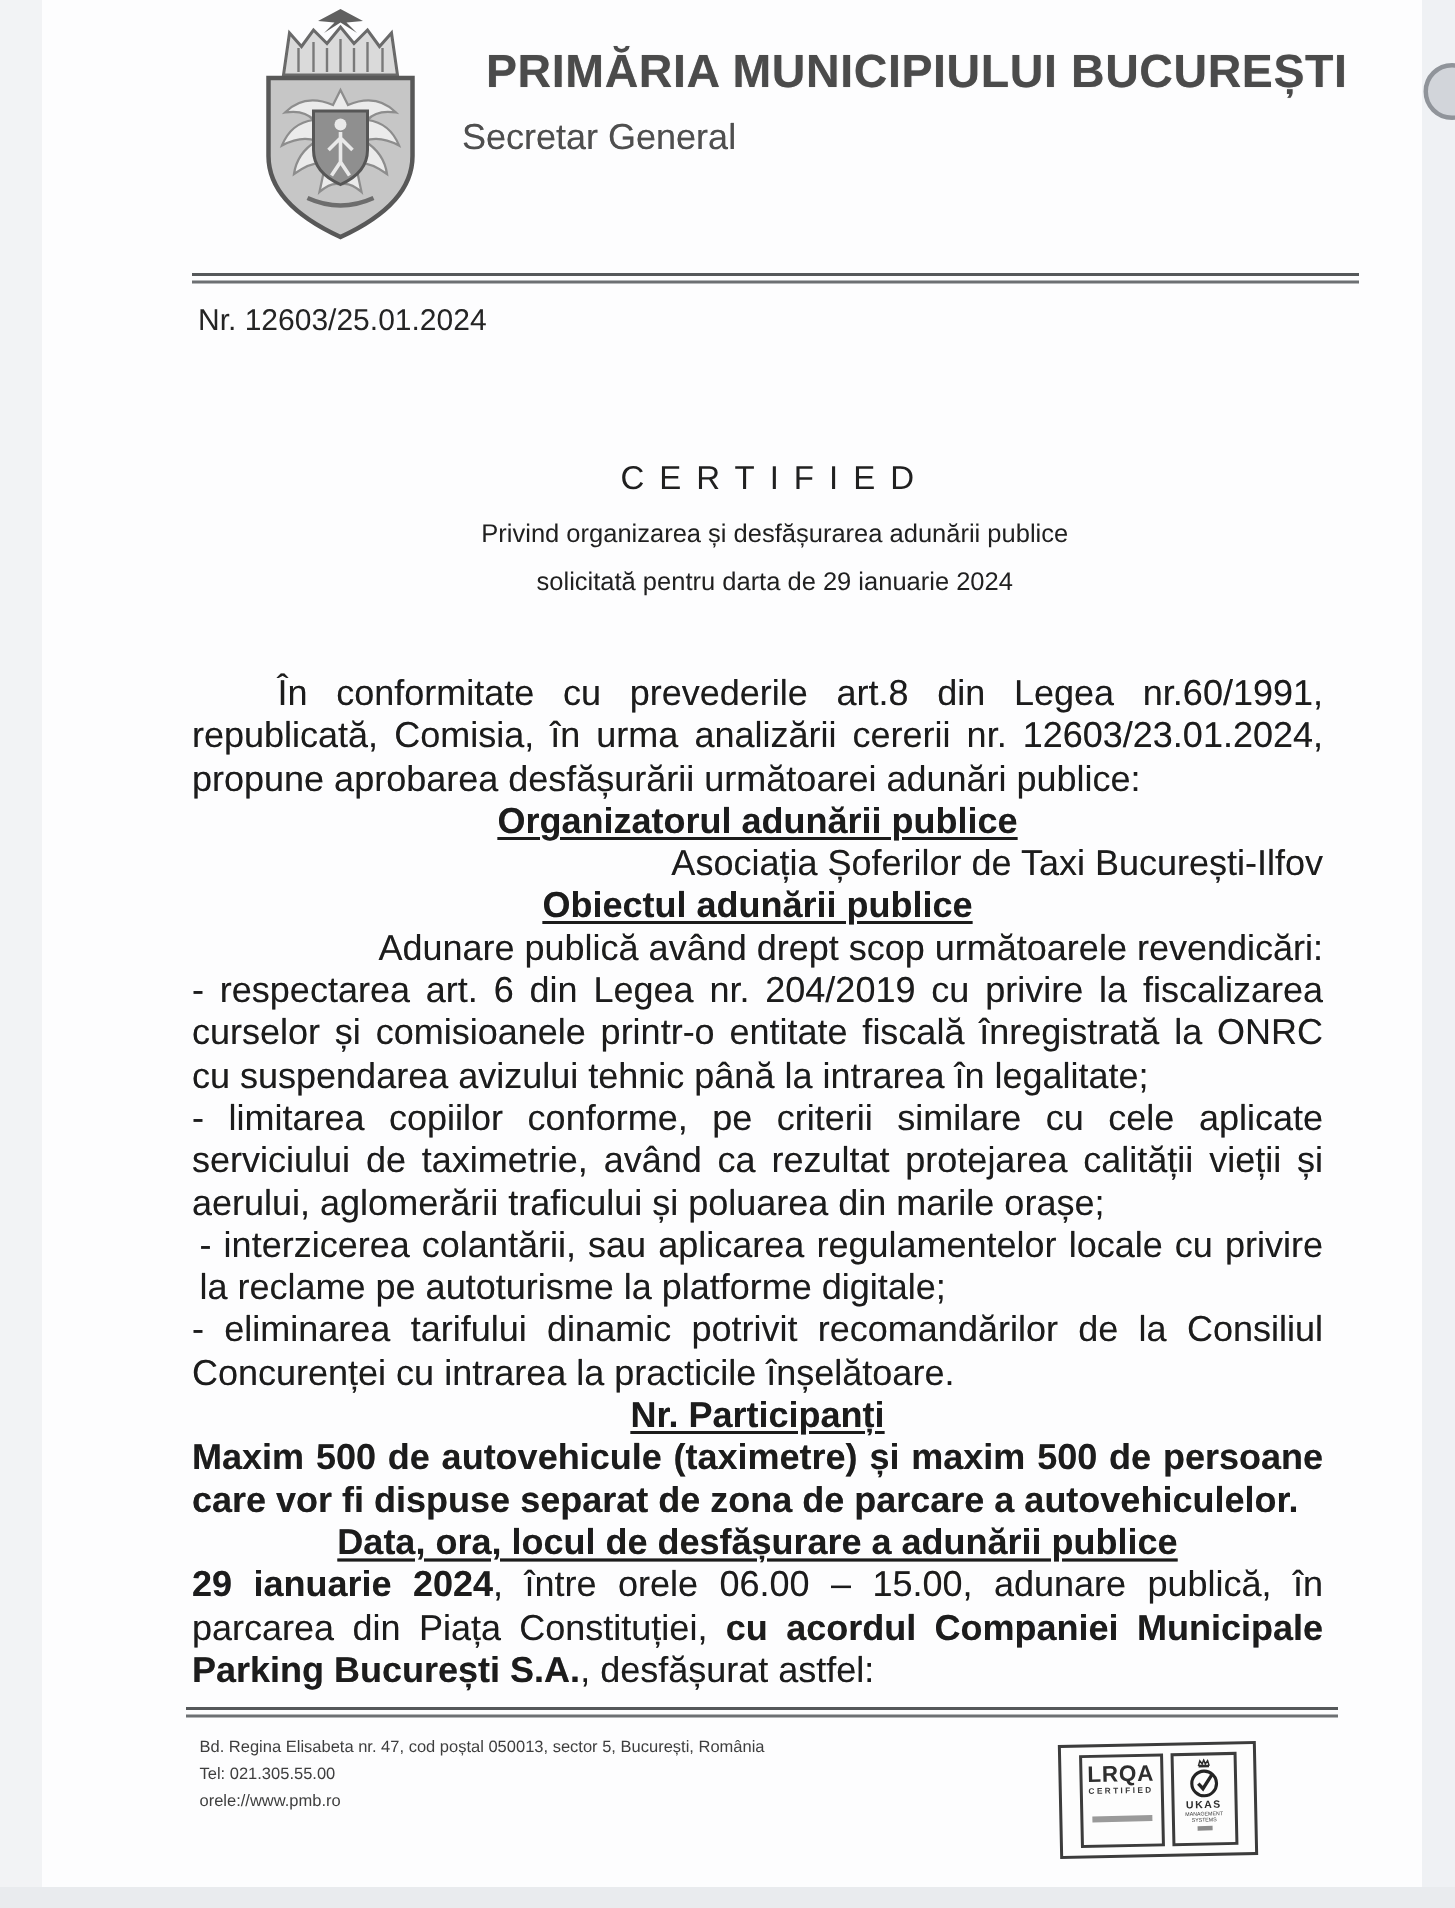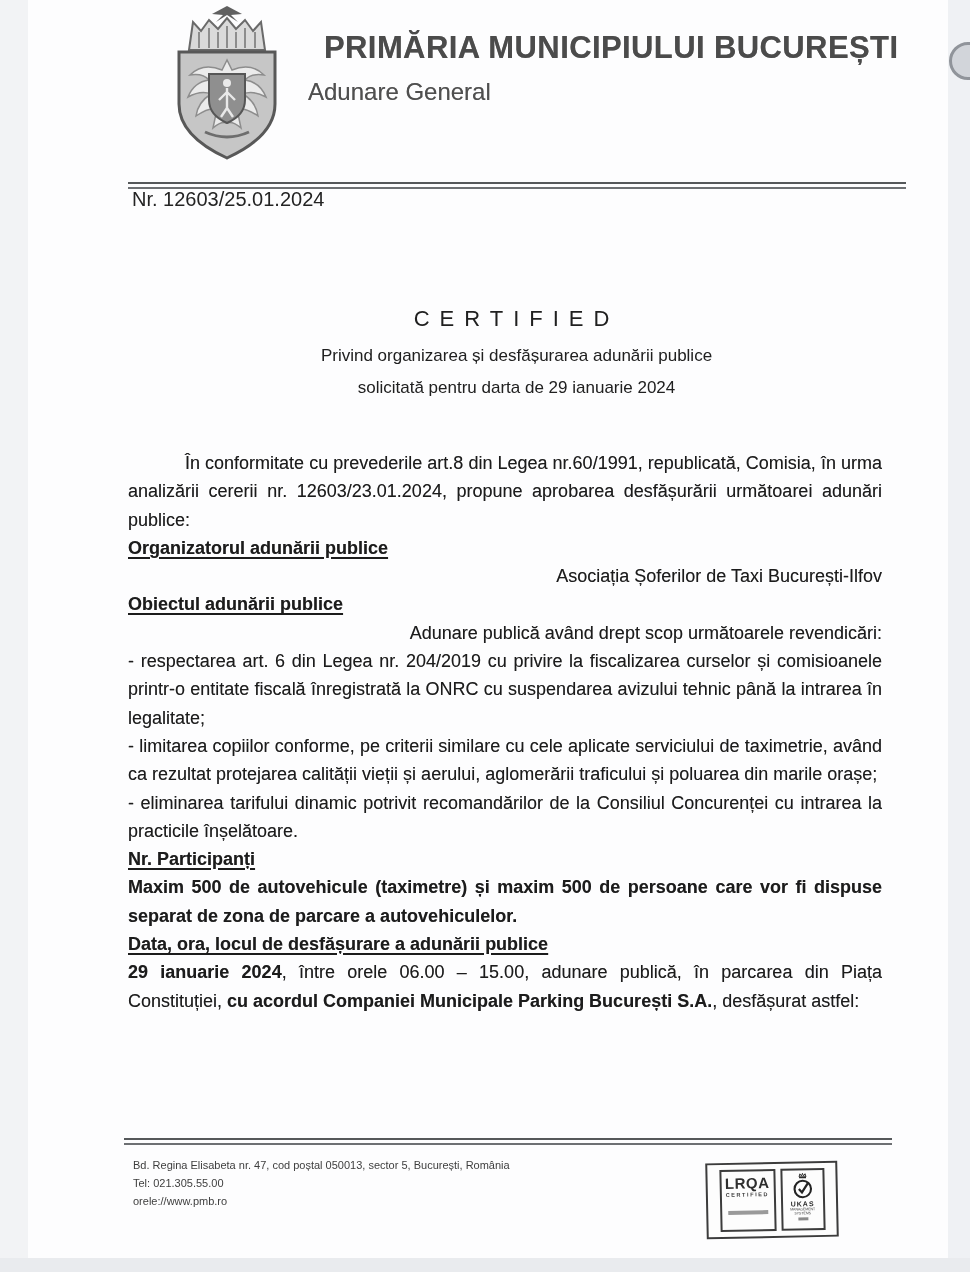--- a/index.html
+++ b/index.html
@@ -25,37 +25,37 @@
   .dept{
     position:absolute;left:308px;top:78px;font-size:24px;color:#4f4f4f;
     text-shadow:0 0 .4px rgba(60,60,60,.5);
   }
   .rule{
     position:absolute;height:3px;
     border-top:2px solid #55585a;border-bottom:2px solid #6d7073;
   }
   .rule.header-rule{left:128px;top:182px;width:778px;}
   .rule.footer-rule{left:124px;top:1138px;width:768px;}
-  .ref{position:absolute;left:132px;top:188px;font-size:20px;color:#242424;}
+  .ref{position:absolute;left:132px;top:203px;font-size:20px;color:#242424;}
   
   .title-block{position:absolute;left:128px;top:306px;width:777px;text-align:center;color:#202020;}
   .doc-title{font-size:22px;letter-spacing:10px;margin:0 0 8px 0;font-weight:500;}
   .doc-subtitle{font-size:17px;line-height:32px;margin:0;}
   
   .body-text{
     position:absolute;left:128px;top:449px;width:754px;
-    font-size:18px;line-height:28.3px;color:#1c1c1c;
+    font-size:24px;line-height:28.3px;color:#1c1c1c;
     text-shadow:0 0 .3px rgba(0,0,0,.4);
   }
   .body-text p{margin:0;text-align:justify;}
   p.indent{text-indent:57px;}
   p.left{text-align:right;}
   p.sp{padding-left:5px;}
   .bold, p.bold{font-weight:700;}
-  p.heading{font-weight:700;text-align:left;}
+  p.heading{font-weight:700;text-align:center;}
   .hl{text-decoration:underline;text-decoration-thickness:2px;text-underline-offset:3px;}
   .b{font-weight:700;}
   
   .footer-text{
     position:absolute;left:133px;top:1156px;font-size:11px;line-height:18px;color:#3e3e3e;
   }
   .footer-text div{white-space:nowrap;}
   .cert{
     position:absolute;left:706px;top:1162px;width:118px;height:62px;
     border:2.5px solid #3c3c3c;background:#fdfdfd;
@@ -101,39 +101,40 @@
 
       <path d="M46 70 H82 V96 Q82 111 64 119 Q46 111 46 96 Z" fill="#8f8f8f" stroke="#565656" stroke-width="2"></path>
 
       <circle cx="64" cy="79" r="4" fill="#e9e9e9"></circle>
       <path d="M64 84 V104 M64 88 L56 96 M64 88 L72 96 M64 104 L58 113 M64 104 L70 113" stroke="#e9e9e9" stroke-width="2.4" fill="none"></path>
 
       <path d="M42 128 Q64 138 86 128" stroke="#6d6d6d" stroke-width="3" fill="none"></path>
     </svg>
   </div>
   <div class="org-name">PRIMĂRIA MUNICIPIULUI BUCUREȘTI</div>
-  <div class="dept">Adunare General</div>
+  <div class="dept">Secretar General</div>
 
   <div class="rule header-rule"></div>
   <div class="ref">Nr. 12603/25.01.2024</div>
 
   <div class="title-block">
     <p class="doc-title">CERTIFIED</p>
     <p class="doc-subtitle">Privind organizarea și desfășurarea adunării publice</p>
     <p class="doc-subtitle">solicitată pentru darta de 29 ianuarie 2024</p>
   </div>
 
   <div class="body-text">
     <p class="indent">În conformitate cu prevederile art.8 din Legea nr.60/1991, republicată, Comisia, în urma analizării cererii nr. 12603/23.01.2024, propune aprobarea desfășurării următoarei adunări publice:</p>
     <p class="heading"><span class="hl">Organizatorul adunării publice</span></p>
     <p class="left">Asociația Șoferilor de Taxi București-Ilfov</p>
     <p class="heading"><span class="hl">Obiectul adunării publice</span></p>
     <p class="left">Adunare publică având drept scop următoarele revendicări:</p>
     <p>- respectarea art. 6 din Legea nr. 204/2019 cu privire la fiscalizarea curselor și comisioanele printr-o entitate fiscală înregistrată la ONRC cu suspendarea avizului tehnic până la intrarea în legalitate;</p>
     <p>- limitarea copiilor conforme, pe criterii similare cu cele aplicate serviciului de taximetrie, având ca rezultat protejarea calității vieții și aerului, aglomerării traficului și poluarea din marile orașe;</p>
+    <p class="sp">- interzicerea colantării, sau aplicarea regulamentelor locale cu privire la reclame pe autoturisme la platforme digitale;</p>
     <p>- eliminarea tarifului dinamic potrivit recomandărilor de la Consiliul Concurenței cu intrarea la practicile înșelătoare.</p>
     <p class="heading"><span class="hl">Nr. Participanți</span></p>
     <p class="bold">Maxim 500 de autovehicule (taximetre) și maxim 500 de persoane care vor fi dispuse separat de zona de parcare a autovehiculelor.</p>
     <p class="heading"><span class="hl">Data, ora, locul de desfășurare a adunării publice</span></p>
     <p><span class="b">29 ianuarie 2024</span><span>, între orele 06.00 – 15.00, adunare publică, în parcarea din Piața Constituției, </span><span class="b">cu acordul Companiei Municipale Parking București S.A.</span><span>, desfășurat astfel:</span></p>
   </div>
 
   <div class="rule footer-rule"></div>
 
   <div class="footer-text">

